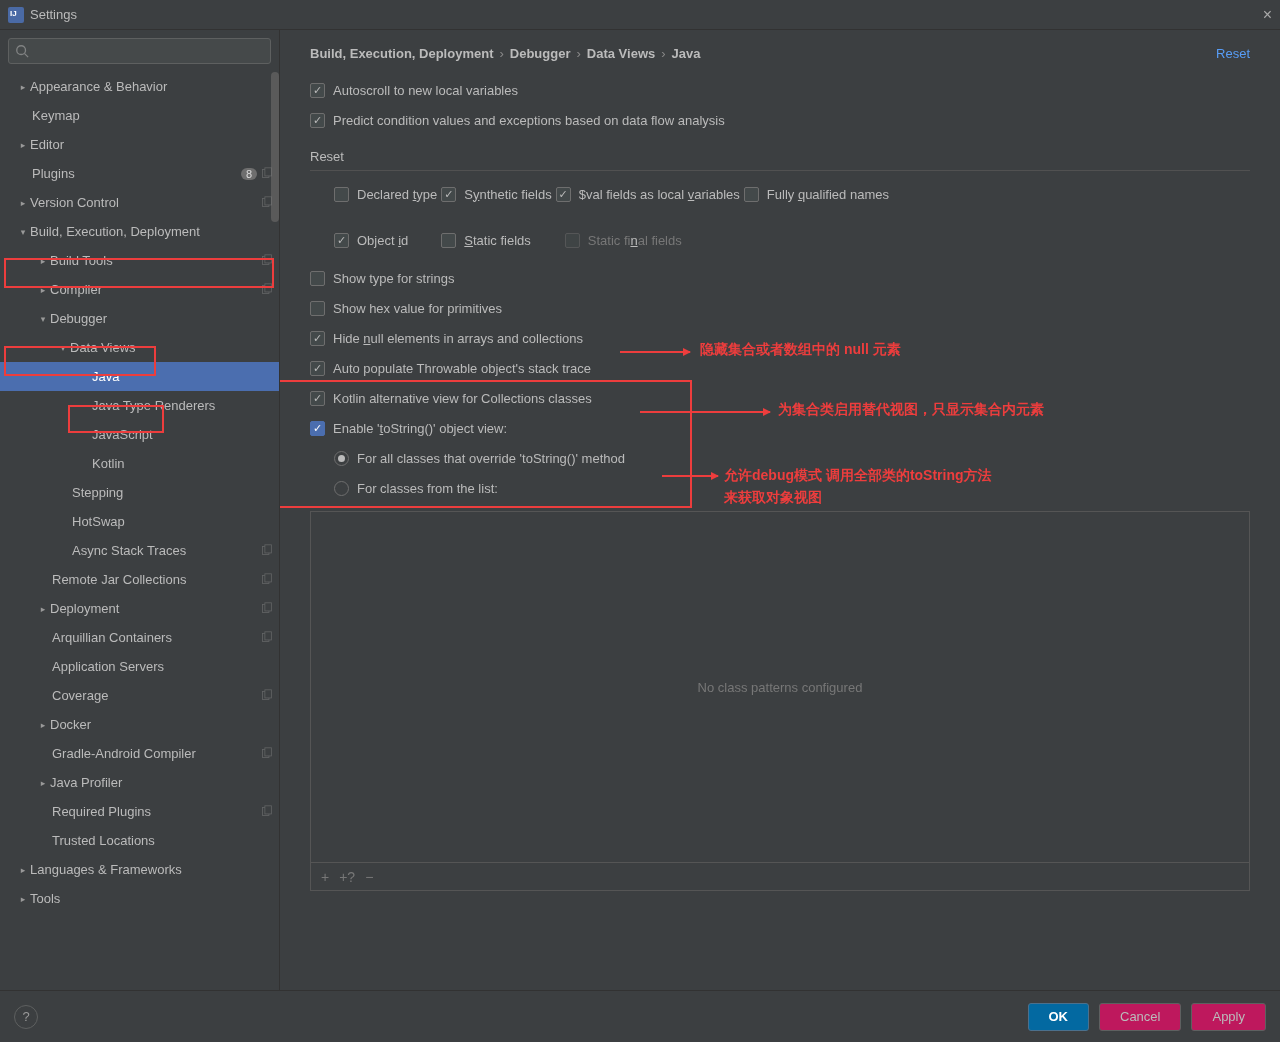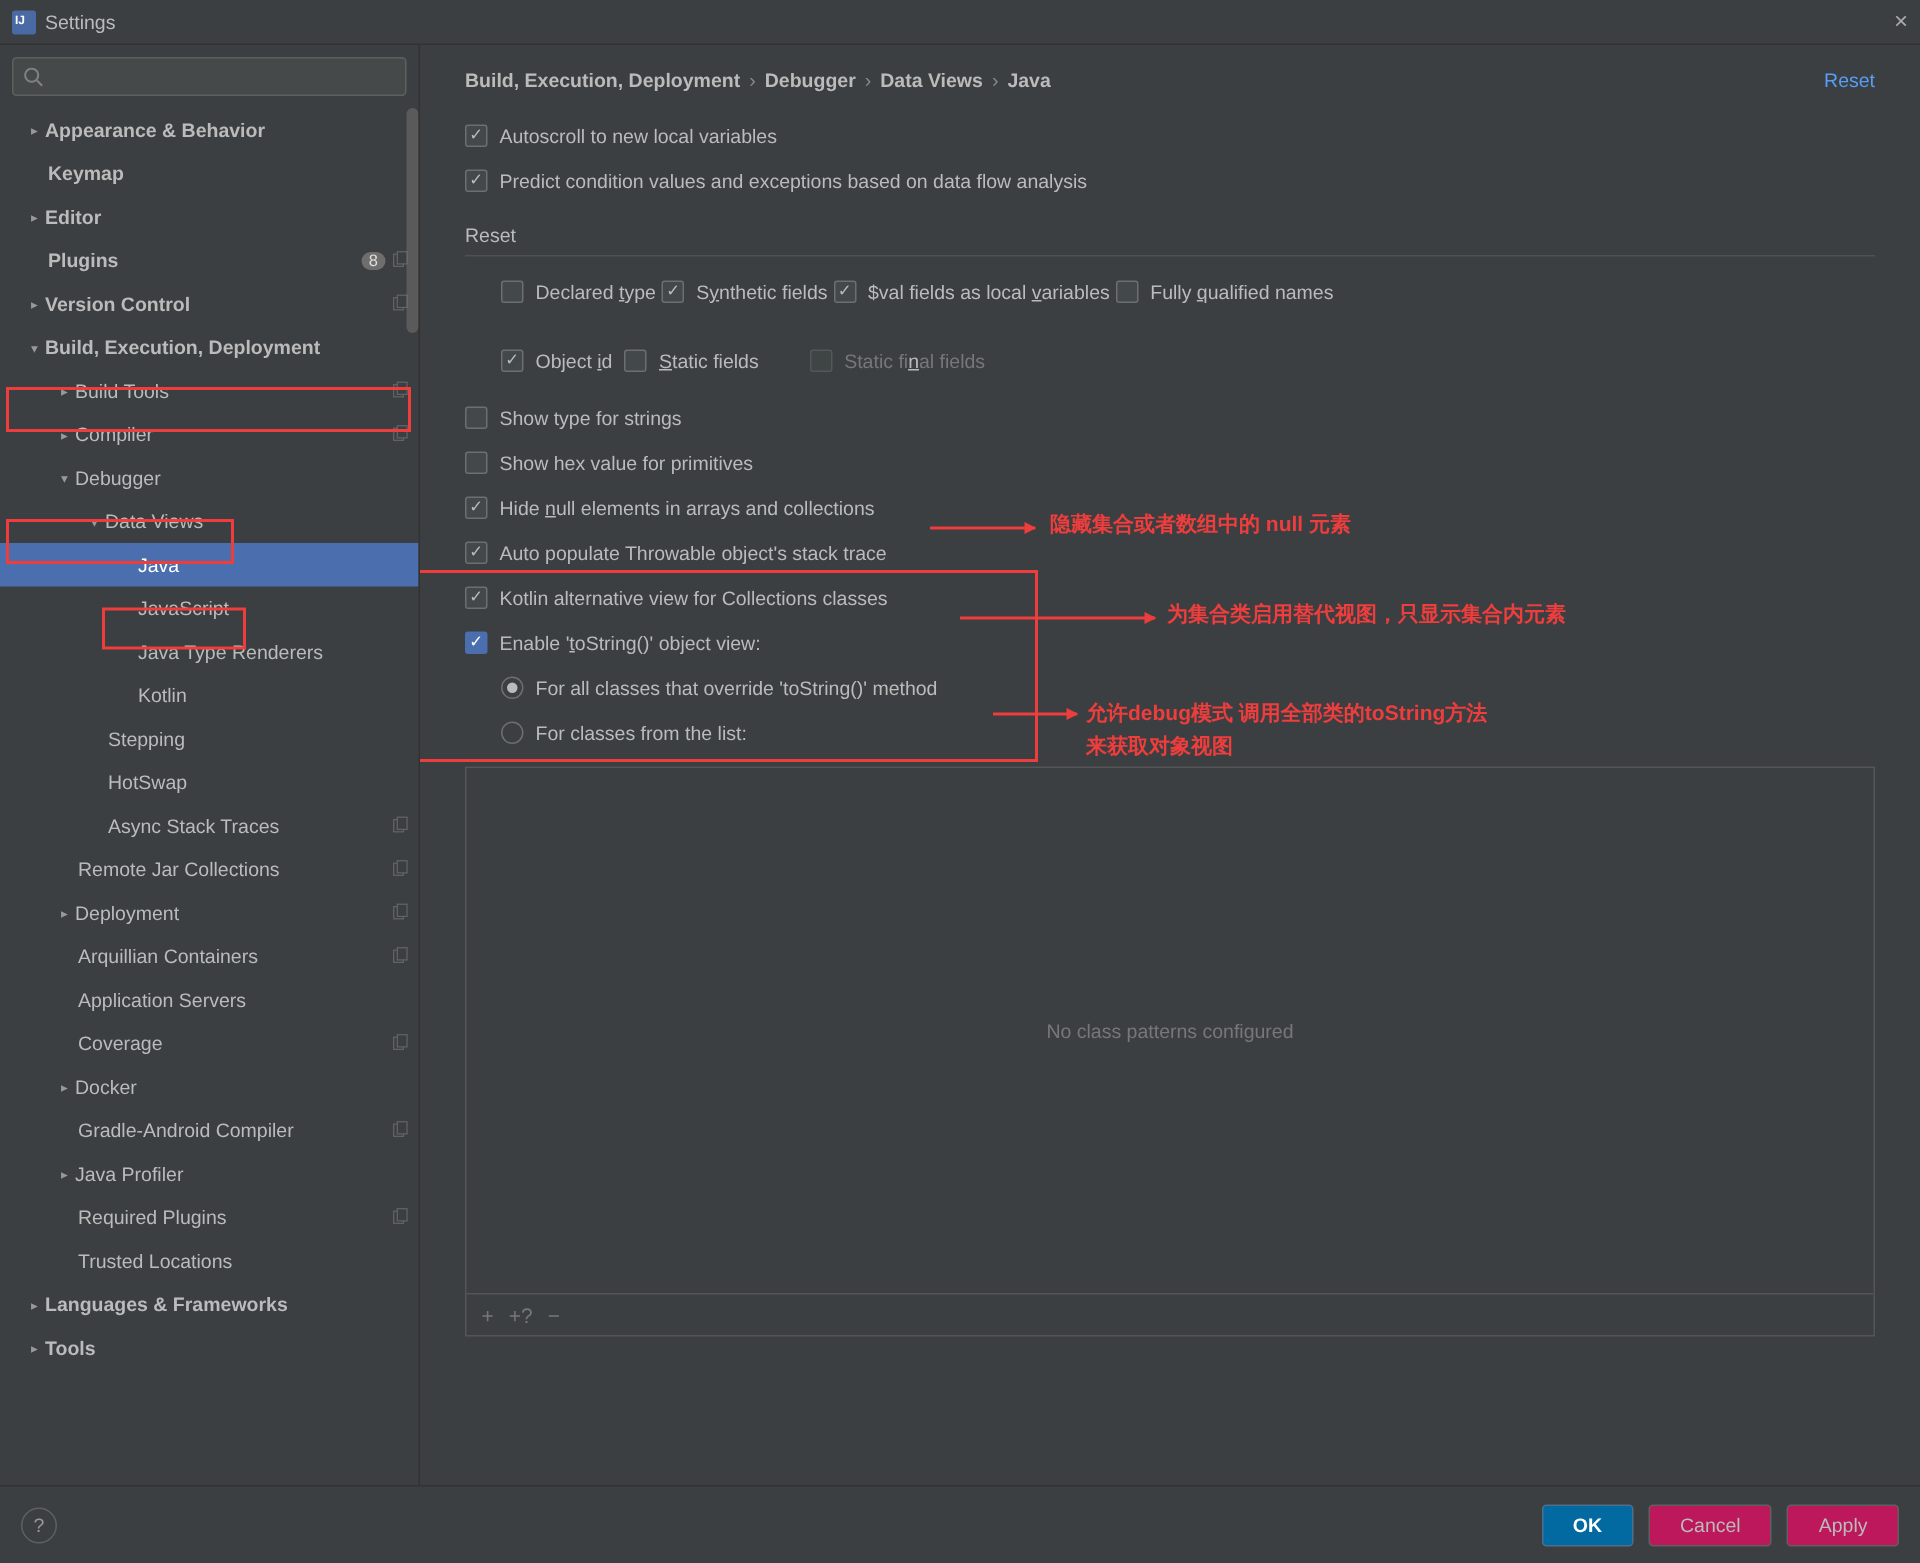--- a/index.html
+++ b/index.html
@@ -13,21 +13,21 @@
 .sidebar{width:280px;background:#3c3f41;border-right:1px solid #323232;display:flex;flex-direction:column}
 .search-wrap{padding:8px}
 .search{width:100%;height:26px;background:#45494a;border:1px solid #5e6060;border-radius:3px;padding:0 6px;display:flex;align-items:center}
 .search svg{width:14px;height:14px;opacity:.6;margin-right:4px}
 .search input{flex:1;background:none;border:none;outline:none;color:#bbb}
 .tree{flex:1;overflow-y:auto;position:relative}
 .tree-row{height:29px;display:flex;align-items:center;cursor:pointer;position:relative}
 .tree-row.selected{background:#4b6eaf;color:#fff}
 .tree-row.selected span{color:#fff}
 .tree-row .label{white-space:nowrap}
-.tree-row.bold .label{font-weight:700}
+.tree-row.bold .label{font-weight:400}
 .tree-row .chev{width:10px;display:inline-block;text-align:center;margin-right:2px;color:#999;font-size:9px}
 .tree-row .badge{background:#6e6e6e;color:#ddd;border-radius:8px;padding:0 5px;font-size:11px;margin-left:auto;margin-right:22px}
 .tree-row .copy-icon{position:absolute;right:6px;width:13px;height:13px;opacity:.5}
 .tree-row .copy-icon svg{width:13px;height:13px}
 .ind0{padding-left:18px}.ind1{padding-left:38px}.ind2{padding-left:58px}
 .leaf0{padding-left:32px}.leaf1{padding-left:52px}.leaf2{padding-left:72px}.leaf3{padding-left:92px}
 .scrollbar{position:absolute;right:0;top:0;width:8px;height:100%;background:transparent}
 .scrollbar .thumb{position:absolute;top:0;width:8px;height:150px;background:#5a5a5a;border-radius:4px}
 .main{flex:1;display:flex;flex-direction:column;background:#3c3f41;min-width:0}
 .crumb{padding:16px 30px 14px;display:flex;align-items:center;gap:6px}
@@ -140,24 +140,24 @@
           <span class="label">Debugger</span>
         </div>
         <div class="tree-row ind2">
           <span class="chev">▾</span>
           <span class="label">Data Views</span>
         </div>
         <div class="tree-row leaf3 selected">
           <span class="label">Java</span>
         </div>
         <div class="tree-row leaf3">
+          <span class="label">Java Type Renderers</span>
+        </div>
+        <div class="tree-row leaf3">
           <span class="label">JavaScript</span>
-        </div>
-        <div class="tree-row leaf3">
-          <span class="label">Java Type Renderers</span>
         </div>
         <div class="tree-row leaf3">
           <span class="label">Kotlin</span>
         </div>
         <div class="tree-row leaf2">
           <span class="label">Stepping</span>
         </div>
         <div class="tree-row leaf2">
           <span class="label">HotSwap</span>
         </div>
@@ -278,21 +278,21 @@
           </div>
         <div class="opt">
             <span class="chk"></span>
             <span>Fully <span class="u">q</span>ualified names</span>
           </div>
         <div style="width:100%"></div>
         <div class="opt">
             <span class="chk on"></span>
             <span>Object <span class="u">i</span>d</span>
           </div>
-        <div class="opt" style="margin-left:4px">
+        <div class="opt" style="margin-left:29px">
             <span class="chk"></span>
             <span><span class="u">S</span>tatic fields</span>
           </div>
         <div class="opt" style="margin-left:30px">
             <span class="chk" style="opacity:.5"></span>
             <span style="color:#777">Static fi<span class="u">n</span>al fields</span>
           </div>
       </div>
 
       <div class="opt">

